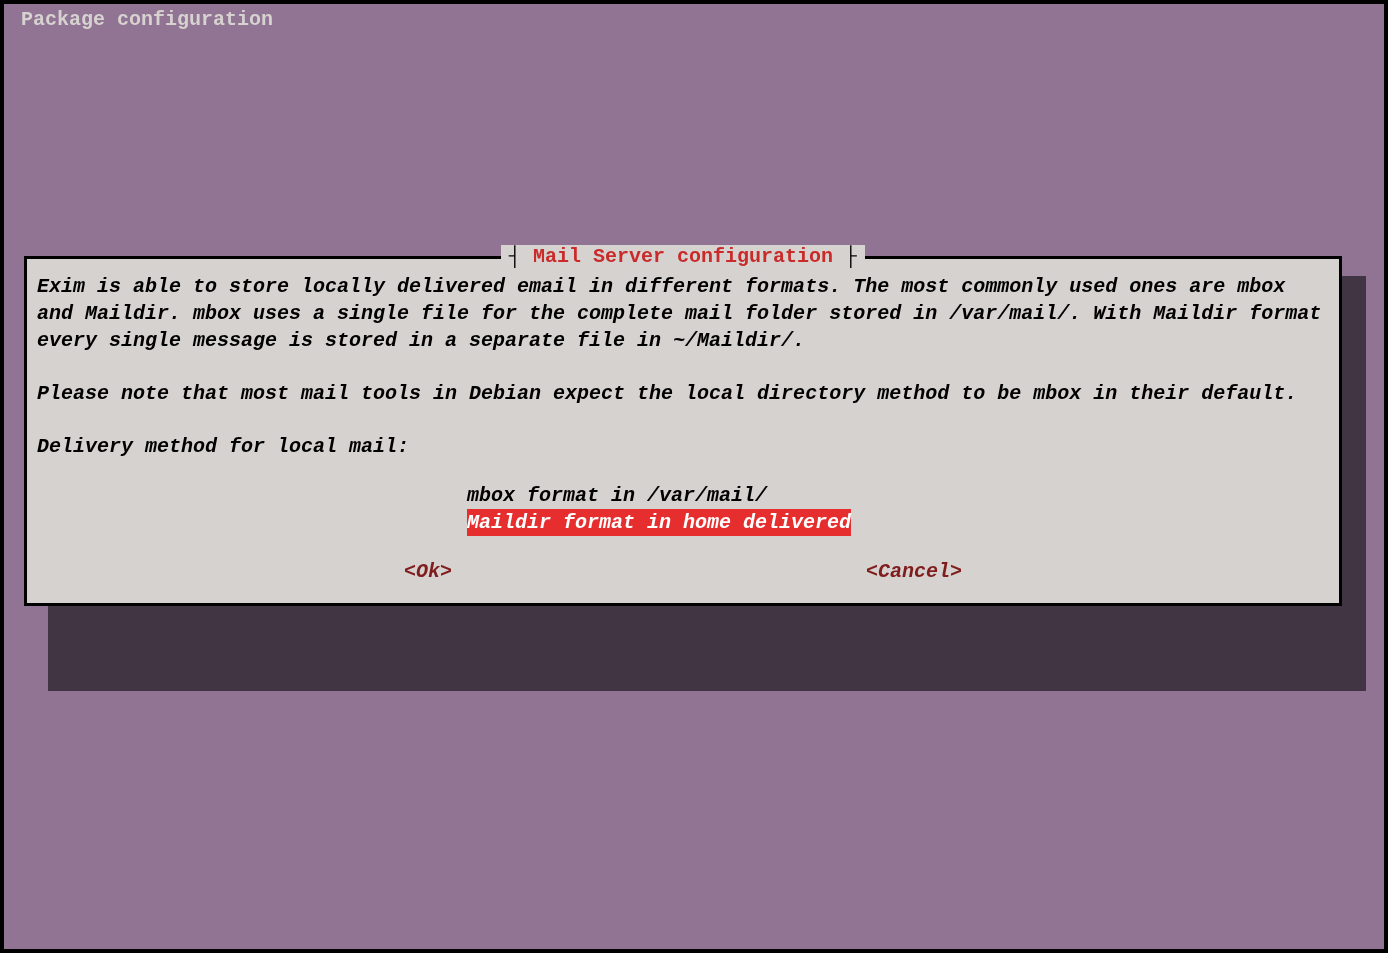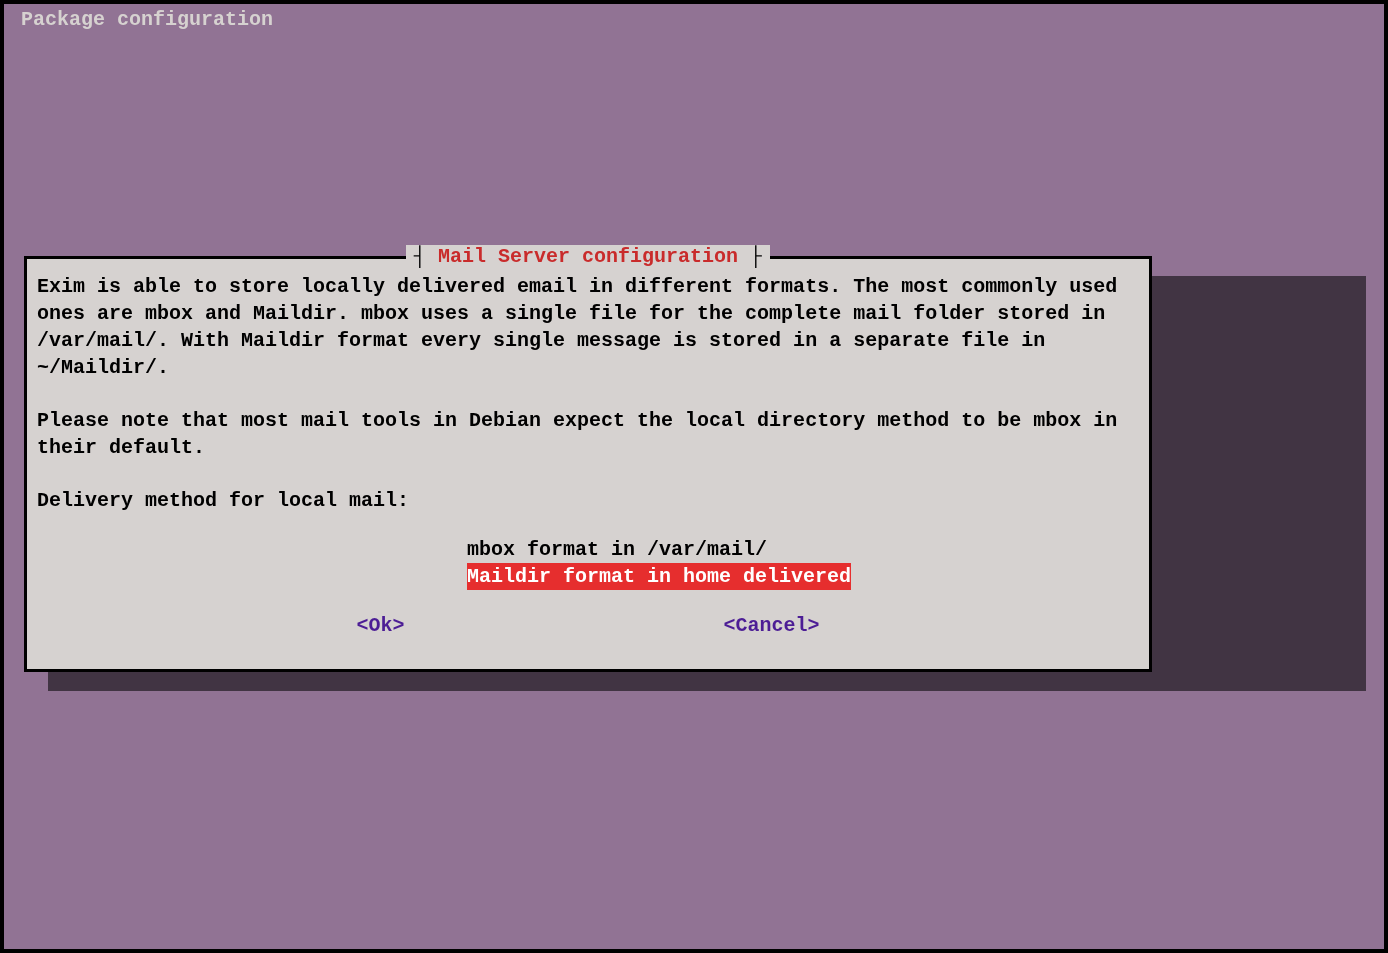--- a/index.html
+++ b/index.html
@@ -37,24 +37,24 @@
       top: 276px;
       left: 48px;
       width: 1318px;
       height: 415px;
       background: rgba(0,0,0,0.55);
     }
     .dialog {
       position: absolute;
       top: 256px;
       left: 24px;
-      width: 1128px;
+      width: 1318px;
       background: #d6d2d0;
       border: 3px solid #000;
-      padding: 14px 10px 30px 10px;
+      padding: 14px 10px 18px 10px;
     }
     .dialog-title-wrapper {
       position: absolute;
       top: -14px;
       left: 0;
       width: 100%;
       text-align: center;
     }
     .dialog-title {
       display: inline-block;
@@ -62,20 +62,21 @@
       padding: 0 8px;
       color: #c92b2b;
       font-weight: bold;
     }
     .title-bracket {
       color: #000;
     }
     .dialog-body {
       color: #000;
       line-height: 1.35;
+      font-style: italic;
     }
     .body-text {
       margin-bottom: 26px;
       white-space: normal;
     }
     .prompt {
       margin-bottom: 22px;
     }
     .options {
       text-align: left;
@@ -90,21 +91,21 @@
       background: #e62e2e;
       color: #fff;
       display: inline-block;
     }
     .buttons {
       display: flex;
       justify-content: space-around;
       padding: 0 160px;
     }
     .btn {
-      color: #4c1d95;
+      color: #7f1d1d;
       cursor: pointer;
     }
   </style>
 </head>
 <body>
 
 <div class="terminal-bg"></div>
 
 <div class="header">Package configuration</div>
 

